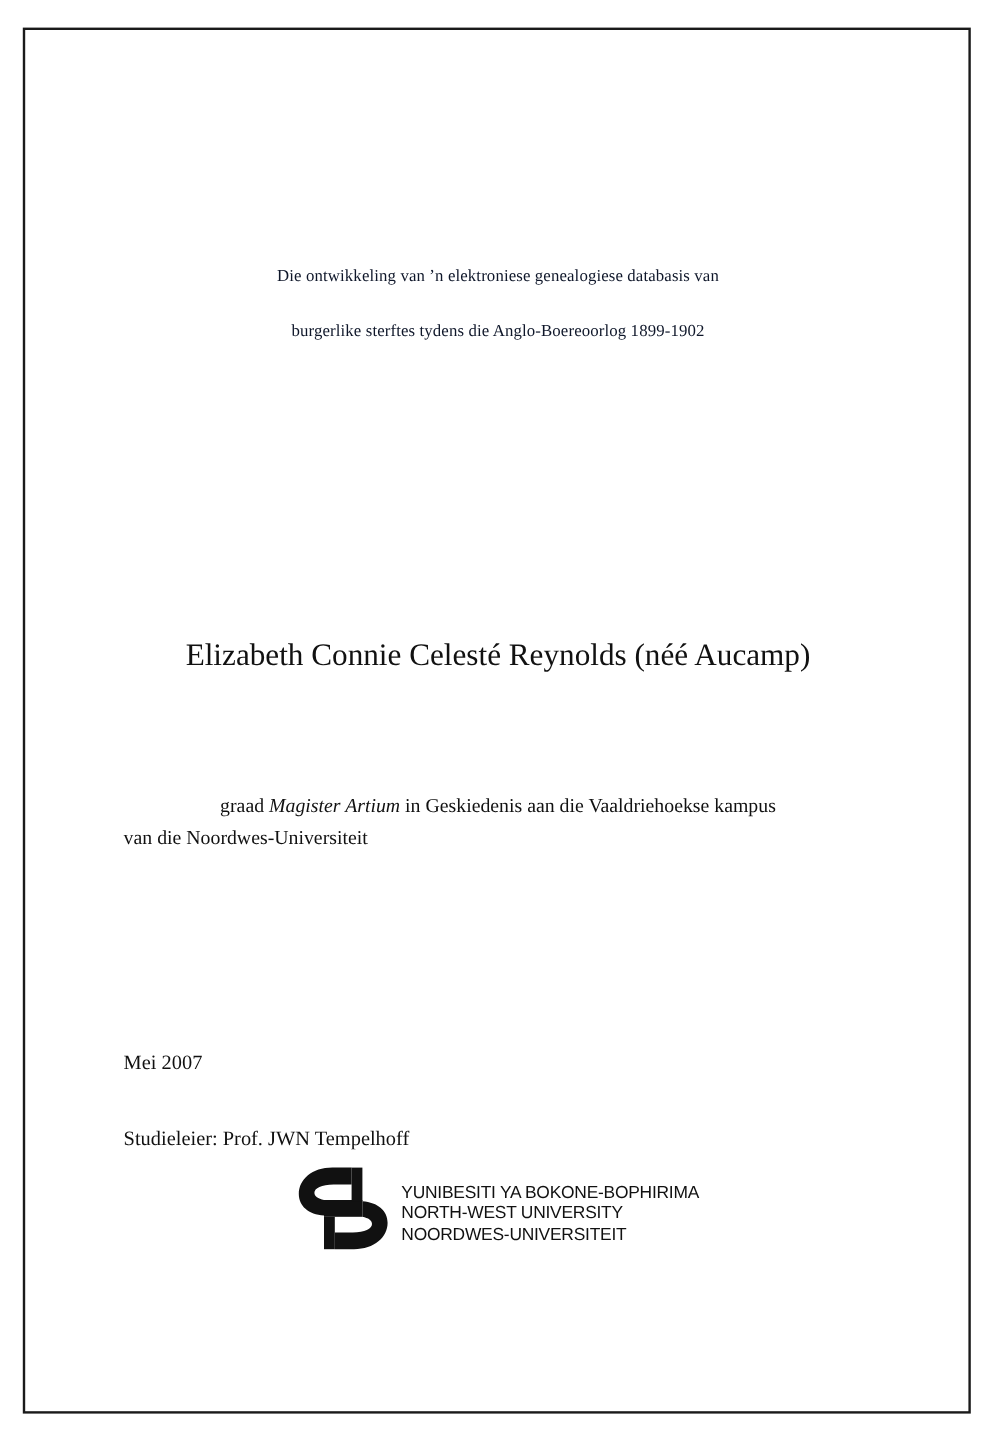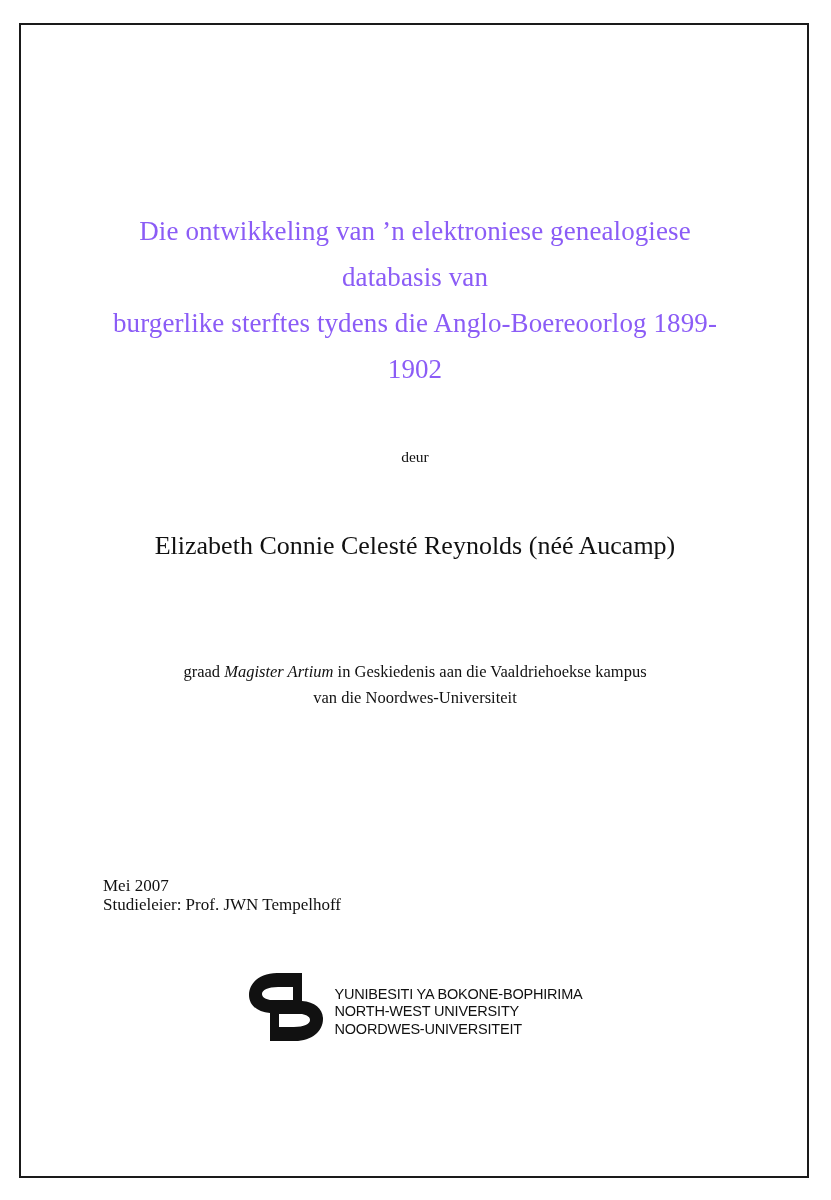--- a/index.html
+++ b/index.html
@@ -39,24 +39,24 @@
     box-sizing: border-box;
   }
   .title-block {
     position: absolute;
     top: 185px;
     left: 0;
     width: 640px;
     text-align: center;
   }
   .title-line {
-    font-size: 27px;
+    font-size: 14px;
     line-height: 46px;
     letter-spacing: 0.1px;
-    color: #8b5cf6;
+    color: #0f172a;
   }
   .author-word {
     position: absolute;
     top: 425px;
     left: 0;
     width: 640px;
     text-align: center;
     font-size: 15.5px;
   }
   .author-name {
@@ -71,25 +71,25 @@
     position: absolute;
     top: 636px;
     left: 8px;
     width: 624px;
     font-size: 16.5px;
     line-height: 26px;
     text-align: justify;
   }
   .statement .l1 { text-align: justify; text-align-last: justify; }
   .statement .l2 { text-align: center; }
-  .statement .l3 { text-align: center; }
+  .statement .l3 { text-align: left; }
   .statement i { font-style: italic; }
   .supervisor {
     position: absolute;
-    top: 868px;
+    top: 912px;
     left: 8px;
     width: 624px;
     font-size: 17px;
     line-height: 27px;
   }
   .date {
     position: absolute;
     top: 849px;
     left: 8px;
     width: 624px;
@@ -127,21 +127,20 @@
 <div class="page">
   <div class="page-border"></div>
 
   <div class="content">
 
     <div class="title-block">
       <div class="title-line">Die ontwikkeling van ’n elektroniese genealogiese databasis van</div>
       <div class="title-line">burgerlike sterftes tydens die Anglo-Boereoorlog 1899-1902</div>
     </div>
 
-    <div class="author-word">deur</div>
 
     <div class="author-name">Elizabeth Connie Celesté Reynolds (néé Aucamp)</div>
 
     <div class="statement">
       <div class="l2"><span>graad </span><i>Magister Artium</i><span> in Geskiedenis aan die Vaaldriehoekse kampus</span></div>
       <div class="l3">van die Noordwes-Universiteit</div>
     </div>
 
     <div class="supervisor">Studieleier: Prof. JWN Tempelhoff</div>
     <div class="date">Mei 2007</div>

